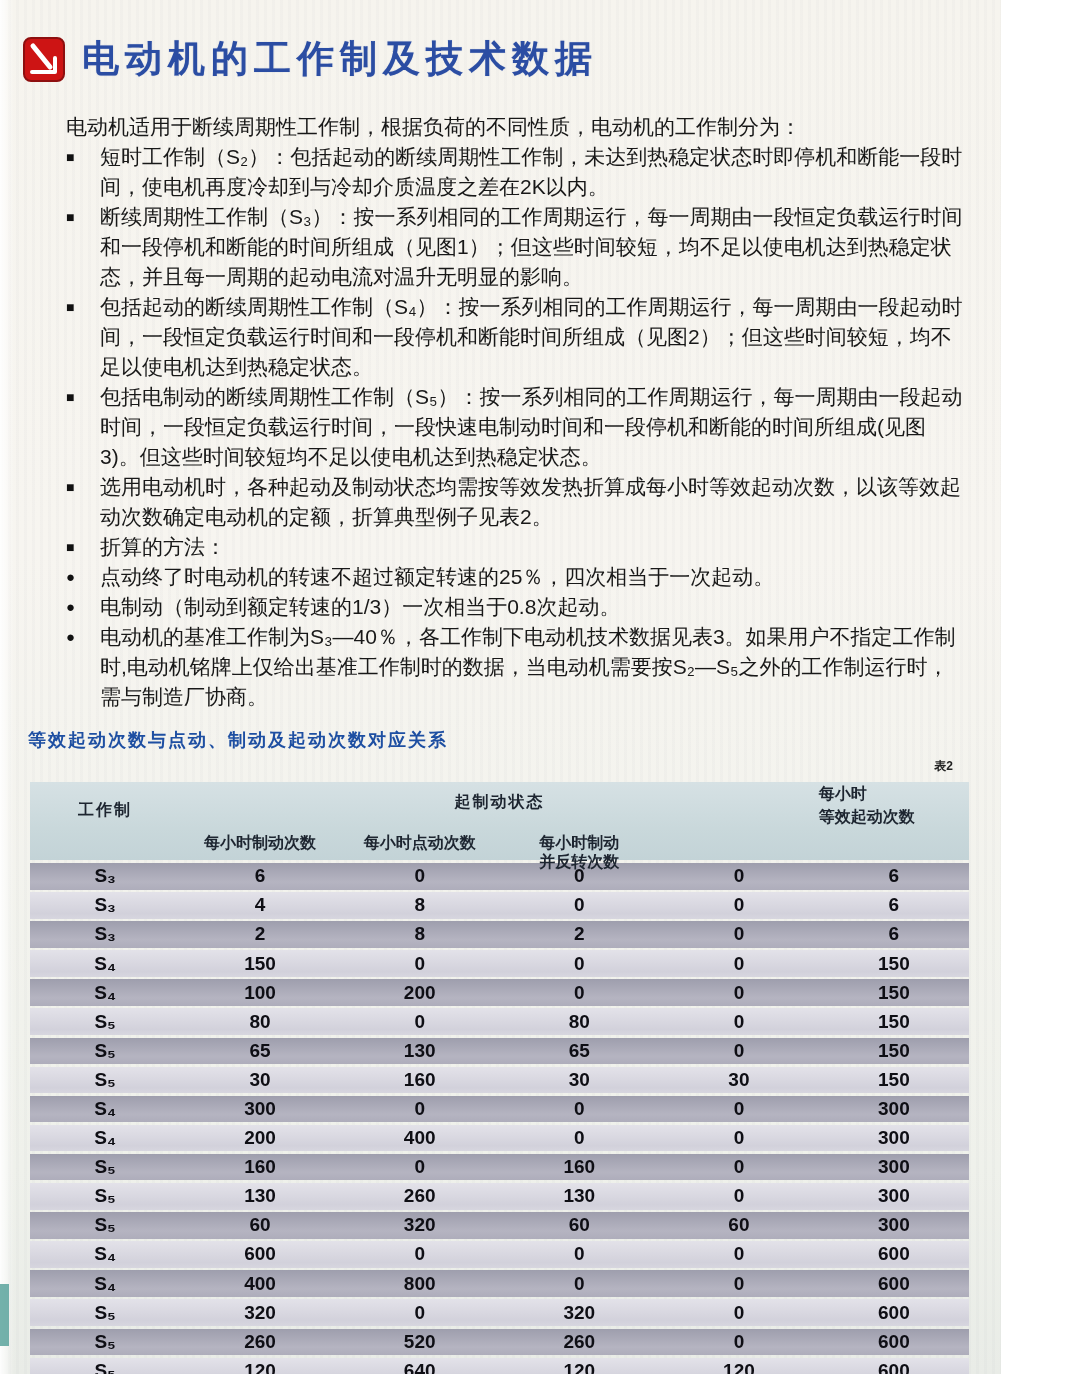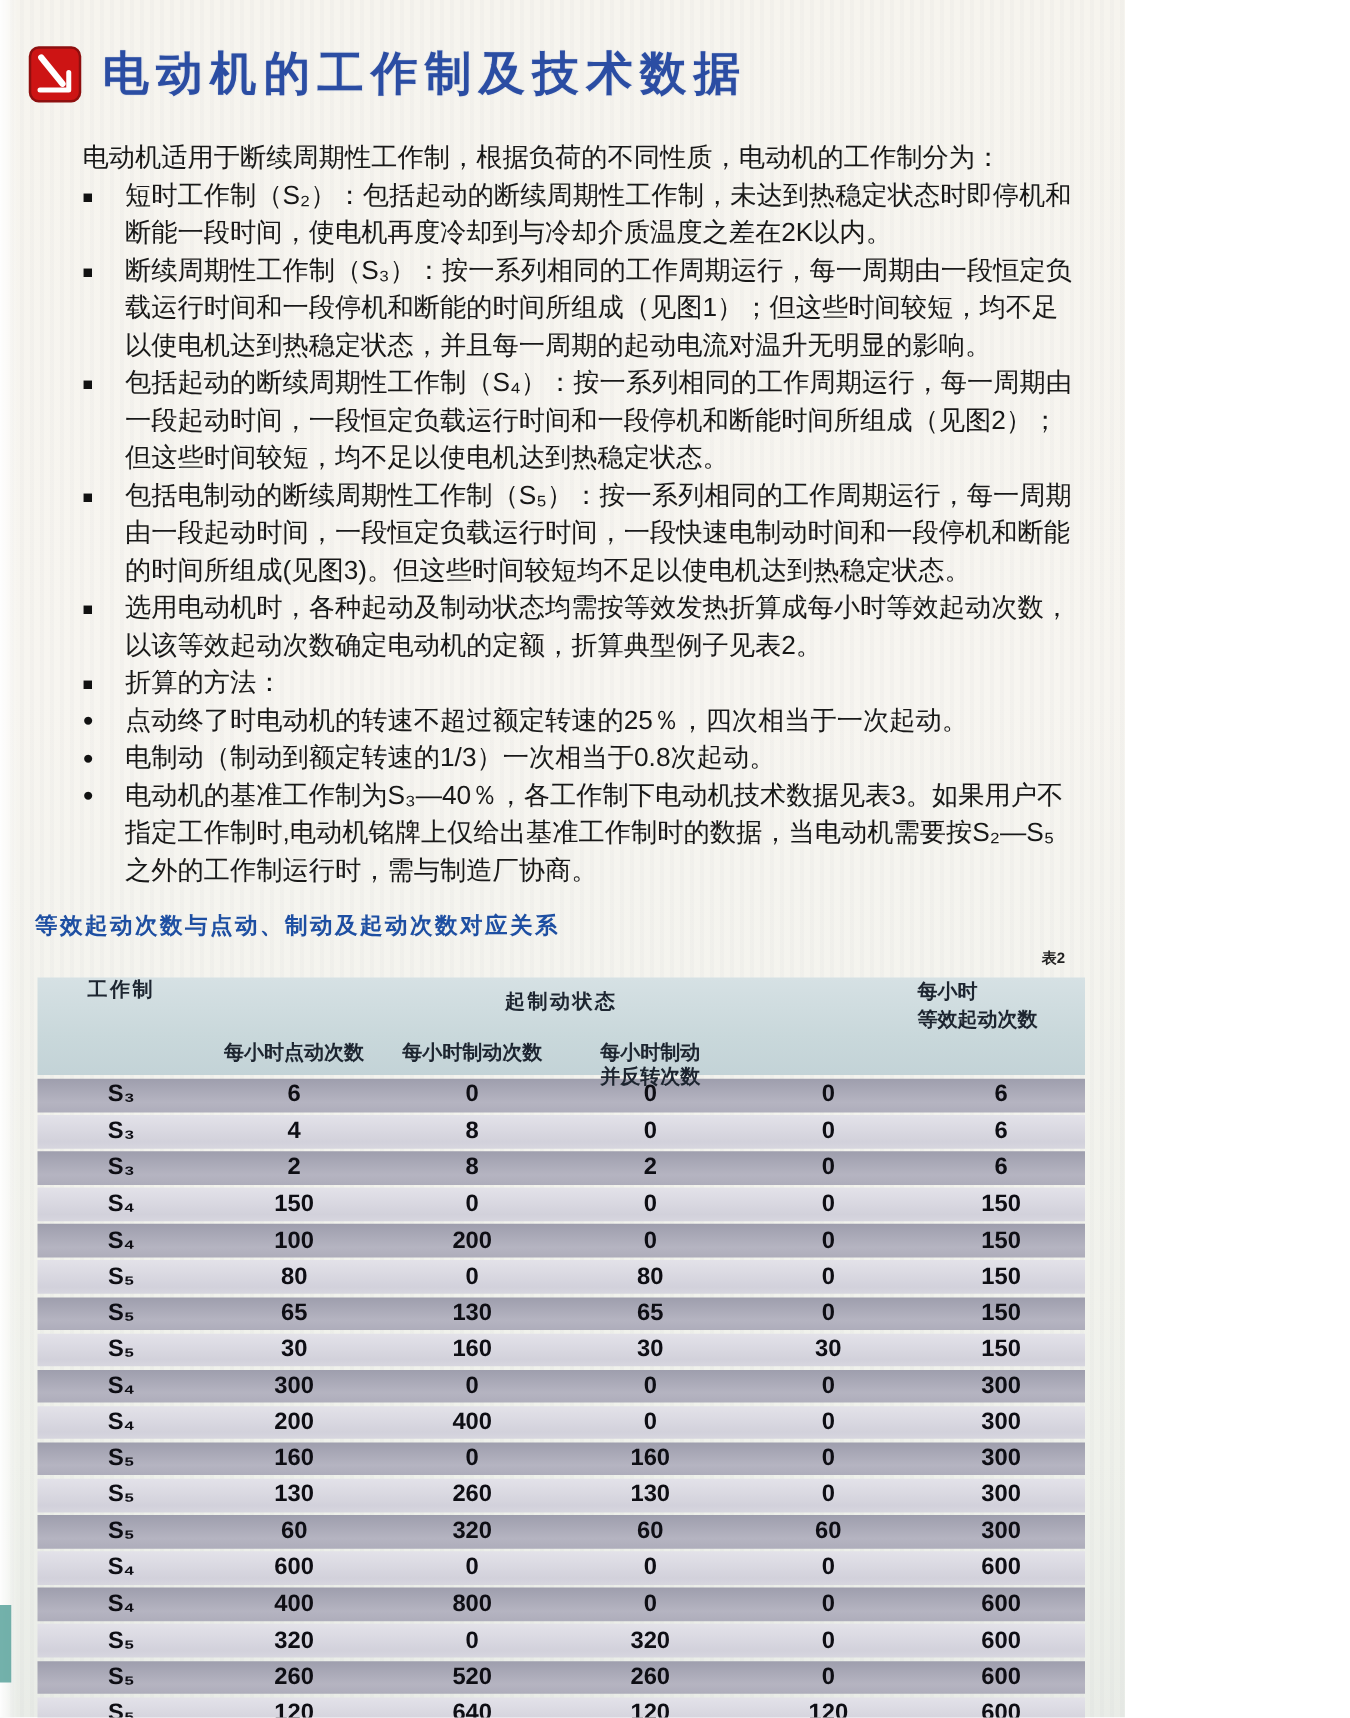--- a/index.html
+++ b/index.html
@@ -1,18 +1,18 @@
 <!DOCTYPE html>
 <html><head>
 <meta charset="utf-8">
 <style>
   html,body{margin:0;padding:0;}
   body{width:1080px;height:1374px;overflow:hidden;
        font-family:"Liberation Sans","DejaVu Sans",sans-serif;}
-  .page{position:relative;width:900px;height:1374px;box-sizing:border-box;
+  .page{position:relative;width:1001px;height:1374px;box-sizing:border-box;
     background:
       linear-gradient(90deg, rgba(255,255,255,.95) 0px, rgba(255,255,255,0) 14px),
       repeating-linear-gradient(90deg, rgba(120,125,145,.035) 0 3px, rgba(255,255,255,0) 3px 8px),
       linear-gradient(180deg,#f6f4ee 0%, #f7f5f0 40%, #eff1eb 85%, #e9ece7 100%);
   }
   .page::after{content:"";position:absolute;left:0;bottom:28px;width:9px;height:62px;
       background:#5ba39c;opacity:.85;}
   
   .title-row{display:flex;align-items:center;gap:16px;padding:34px 0 0 22px;}
   .logo{width:44px;height:48px;flex:none;display:block;}
@@ -27,21 +27,21 @@
   .btext{flex:1;}
   
   .section-heading{margin:16px 0 0 28px;font-size:18px;font-weight:bold;
       color:#1e4fa2;letter-spacing:2px;}
   
   .table-wrap{position:relative;margin:30px 32px 0 30px;}
   .table-label{position:absolute;right:16px;top:-24px;font-size:12px;font-weight:bold;color:#222;}
   .thead{display:flex;height:78px;
       background:linear-gradient(180deg,#d6e1e4 0%, #c9d8db 60%, #c3d3d7 100%);
       color:#1d2530;font-size:16px;font-weight:bold;}
-  .th-duty{width:16%;box-sizing:border-box;text-align:center;letter-spacing:2px;}
+  .th-duty{width:16%;box-sizing:border-box;padding-top:18px;text-align:center;letter-spacing:2px;}
   .th-group{width:68%;display:flex;flex-direction:column;gap:14px;}
   .group-label{height:34px;line-height:40px;text-align:center;letter-spacing:2px;}
   .subrow{display:flex;flex:1;}
   .subrow .th{width:25%;text-align:center;white-space:pre-line;line-height:19px;padding-top:3px;}
   .th-equiv{width:16%;text-align:left;white-space:pre-line;line-height:23px;padding-top:0;}
   .tbody{margin-top:3px;}
   .row{display:flex;height:26.5px;align-items:center;margin-bottom:2.6px;
       font-size:19px;font-weight:bold;color:#0e0e14;}
   .row:nth-child(odd){background:linear-gradient(180deg,#9e9ead 0%,#b5b4c1 70%,#aeadbb 100%);}
   .row:nth-child(even){background:linear-gradient(180deg,#e3e2e9 0%,#d2d1db 80%,#d7d6df 100%);}
@@ -109,22 +109,22 @@
   <h2 class="section-heading">等效起动次数与点动、制动及起动次数对应关系</h2>
 
   <div class="table-wrap">
     <div class="table-label">表2</div>
 
     <div class="thead">
       <div class="th-duty">工作制</div>
       <div class="th-group">
         <div class="group-label">起制动状态</div>
         <div class="subrow">
+          <div class="th">每小时制动次数</div>
           <div class="th">每小时点动次数</div>
-          <div class="th">每小时制动次数</div>
           <div class="th">每小时制动
 并反转次数</div>
         </div>
       </div>
       <div class="th-equiv">每小时
 等效起动次数</div>
     </div>
 
     <div class="tbody">
         <div class="row">

